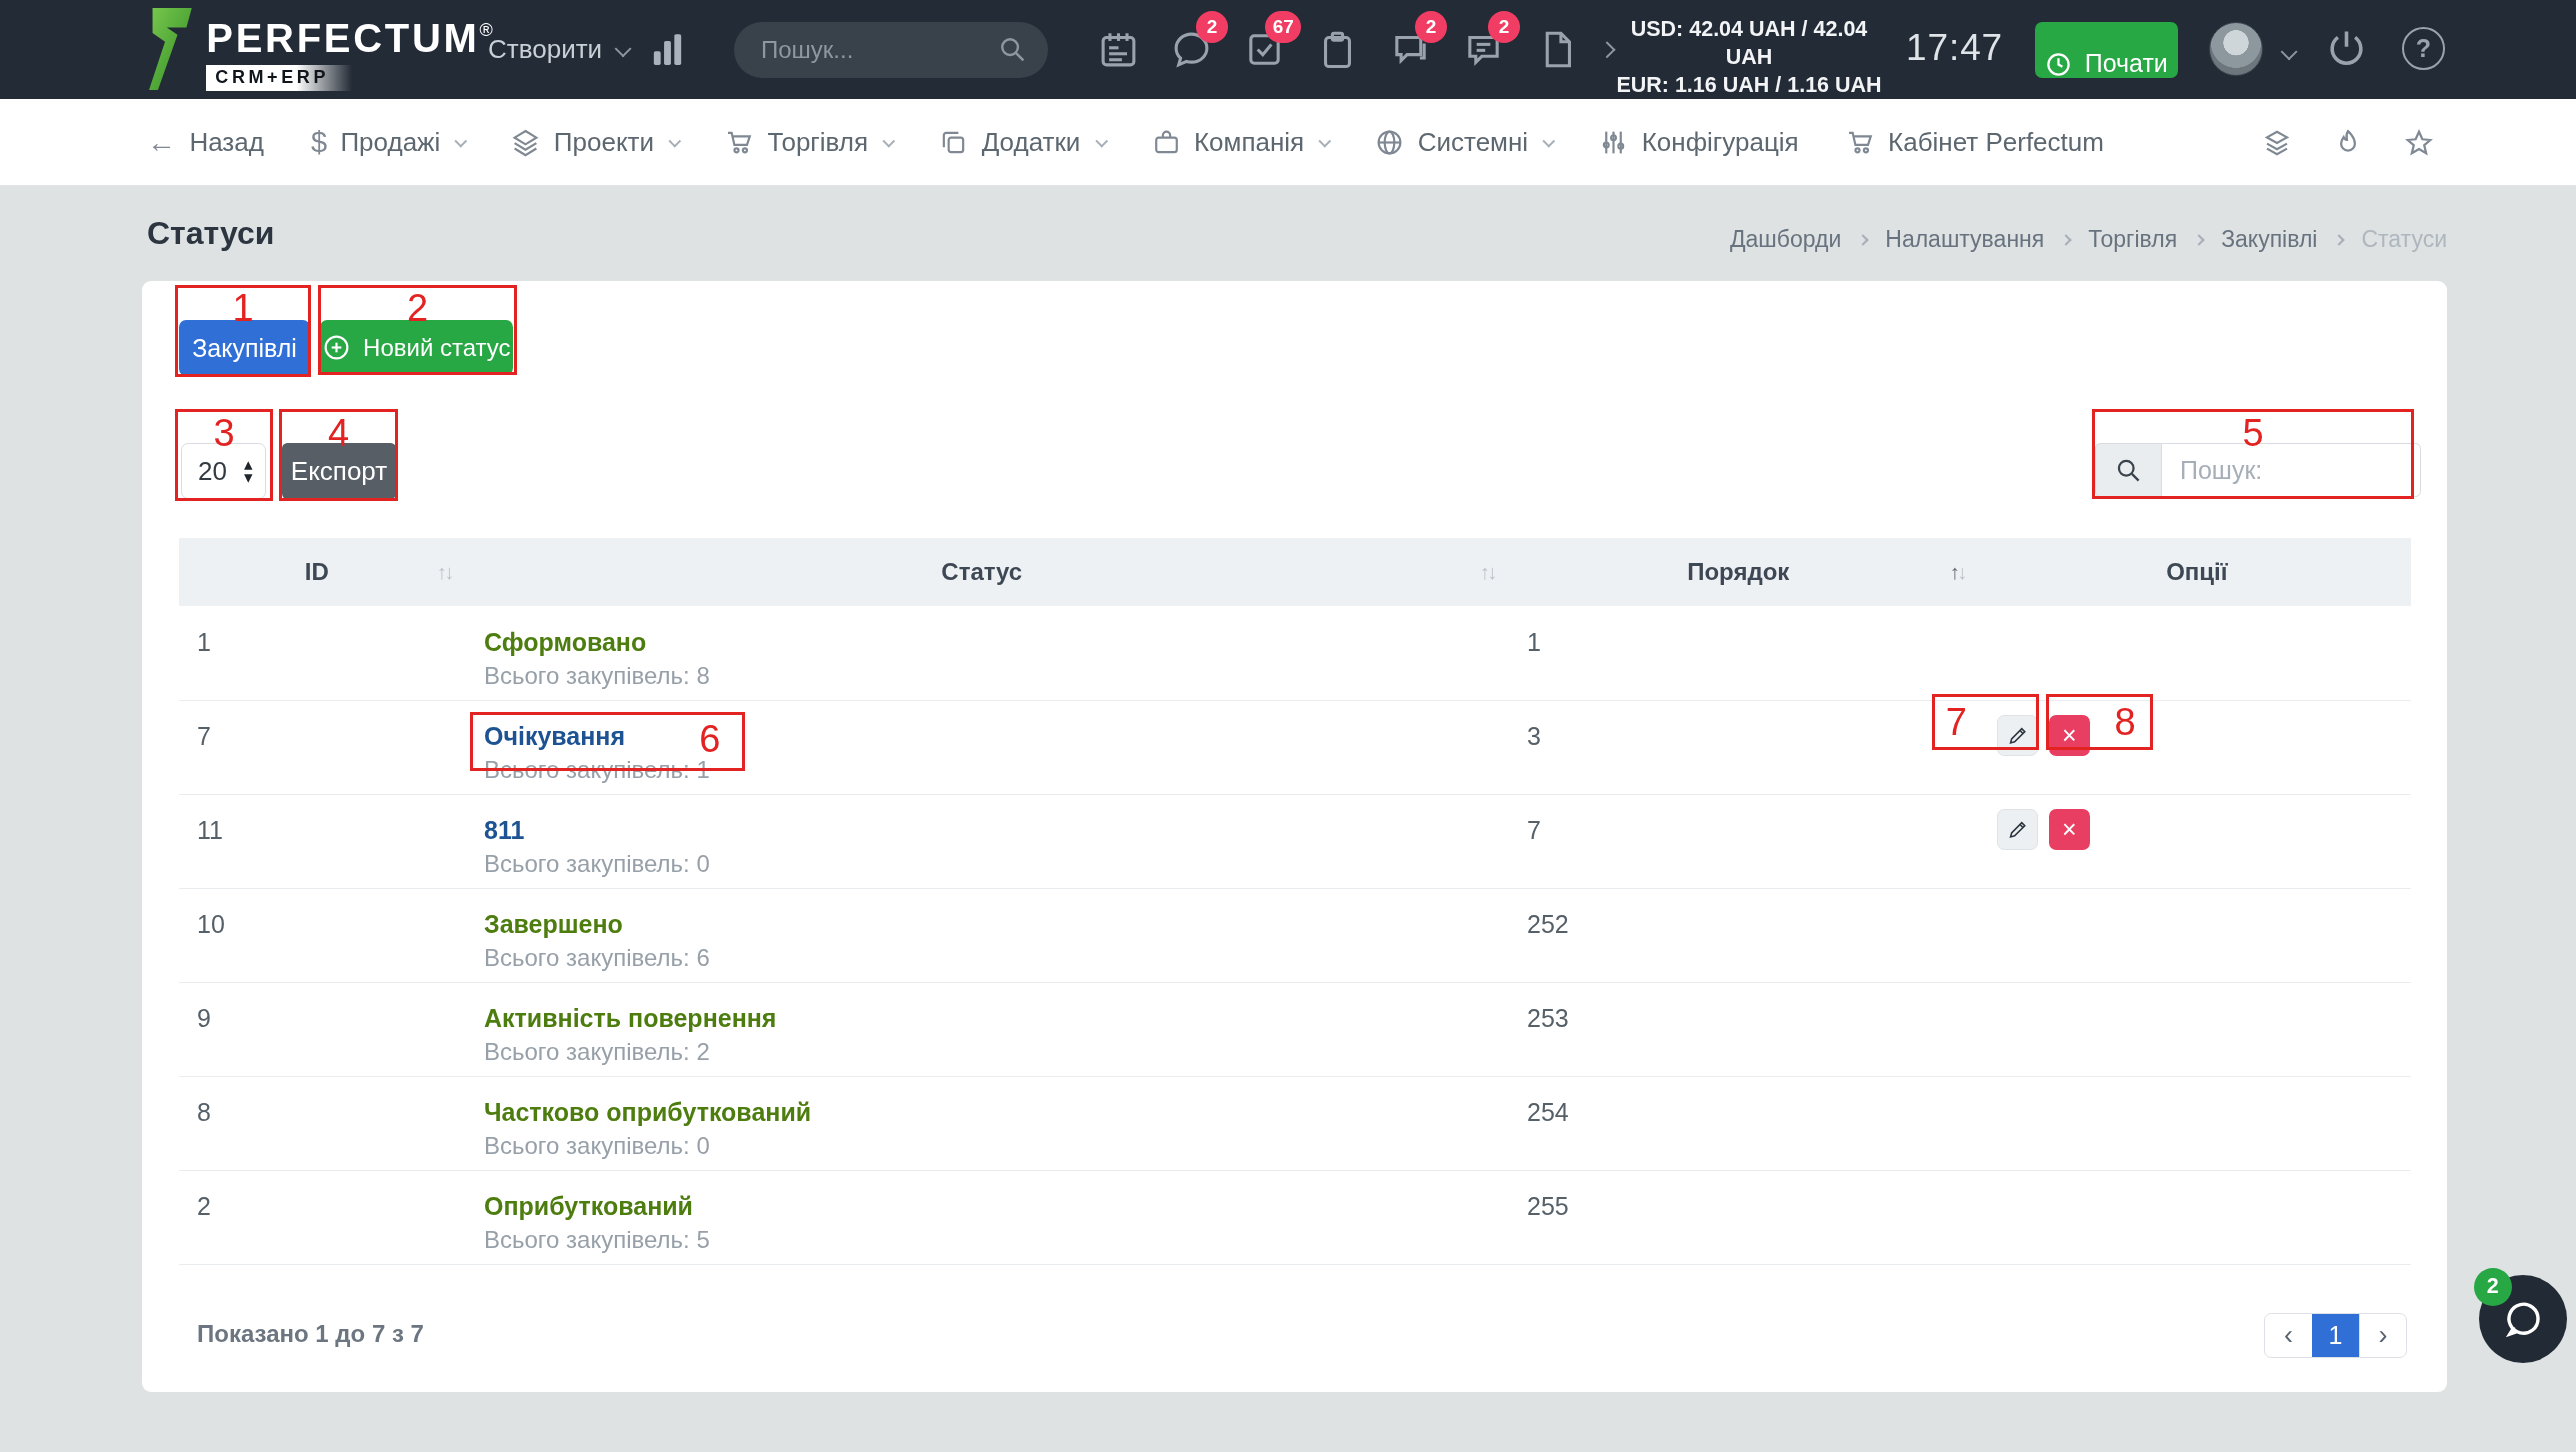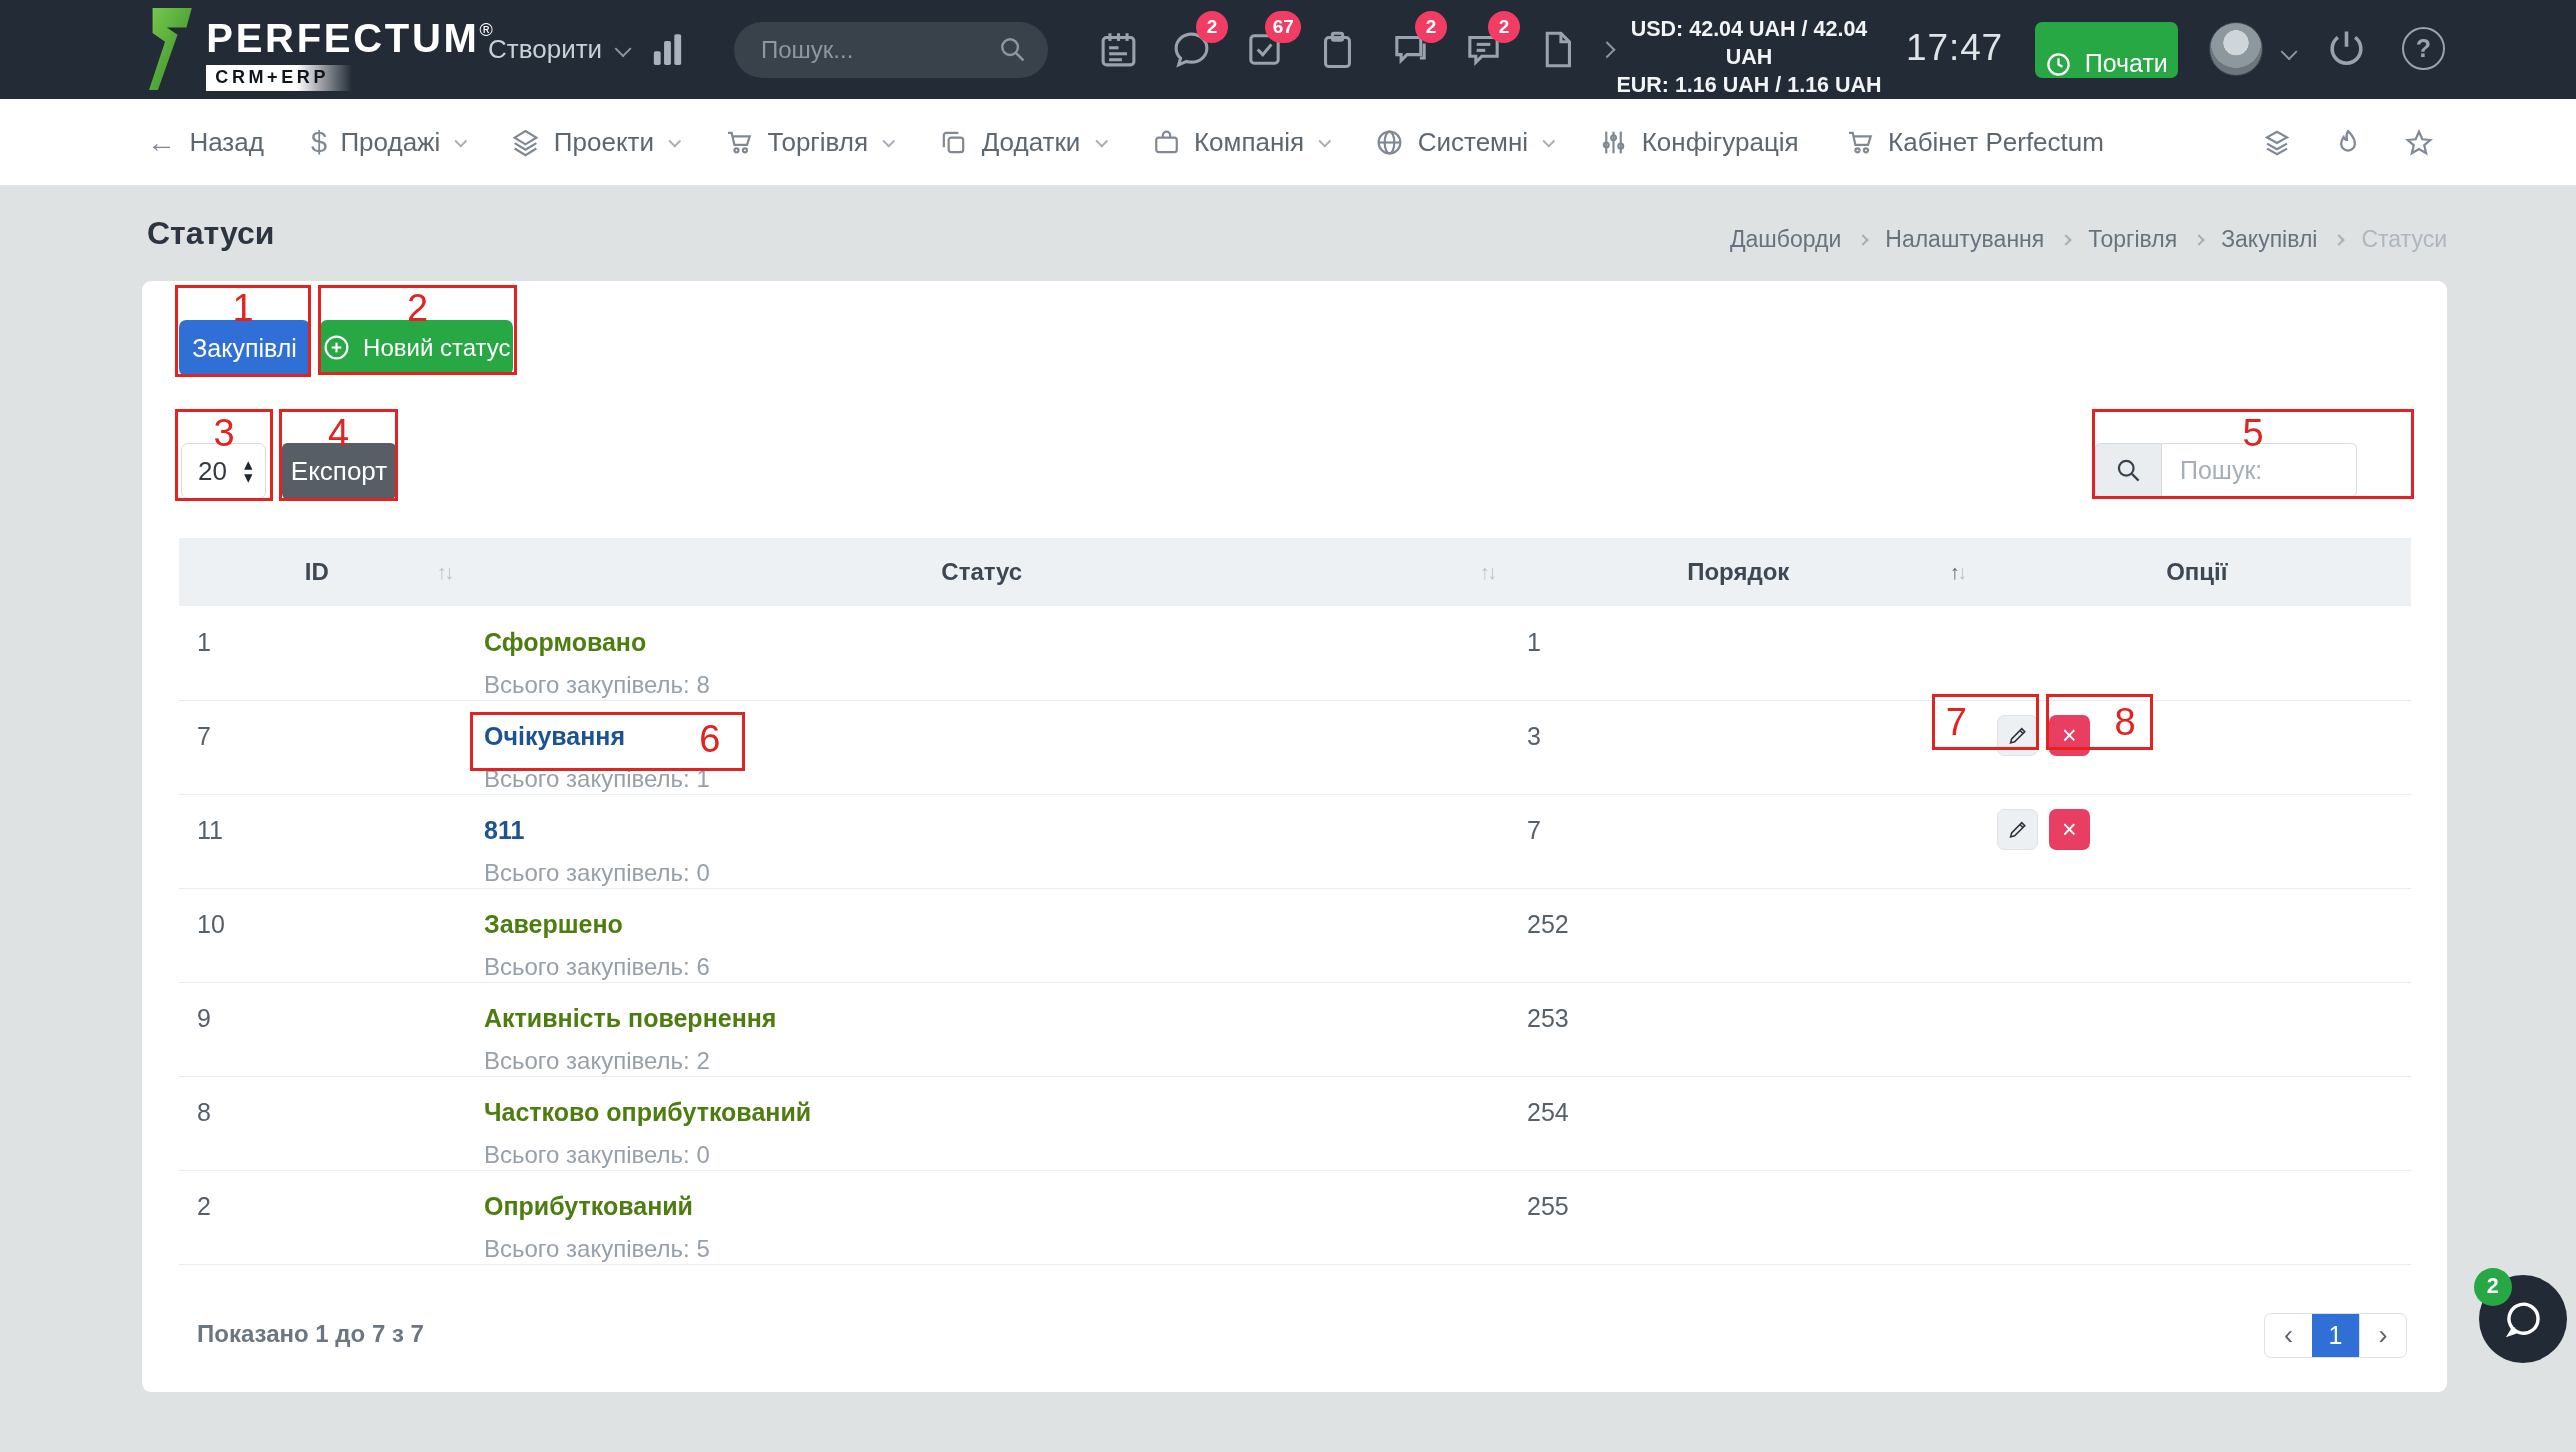--- a/index.html
+++ b/index.html
@@ -61,36 +61,36 @@
   .new-btn { left:178px; top:39px; width:193px; height:55px; background:#28a745; border:none; border-radius:7.2px; color:#fff; font-size:24px;
              font-family:inherit; display:flex; align-items:center; justify-content:center; gap:11.6px; cursor:pointer; }
   .pagesize { left:39px; top:162px; width:85px; height:56px; background:#fff; border:1.8px solid #d8dce0; border-radius:7.2px; display:flex;
               align-items:center; justify-content:space-between; padding:0 12.5px 0 16px; font-size:26px; color:#333a41; cursor:pointer; }
   .steppers { display:flex; flex-direction:column; line-height:13.4px; font-size:17px; color:#20262d; }
   .export { left:140px; top:162px; width:114px; height:56px; background:#575e66; border:none; border-radius:5.4px; color:#fff; font-size:26px;
             font-family:inherit; cursor:pointer; }
   .searchgroup { left:1953px; top:162px; height:54px; display:flex; }
   .addon { width:66px; background:#e9edf0; border:1.8px solid #d8dce0; border-right:none; border-radius:5.4px 0 0 5.4px; display:flex; align-items:center;
            justify-content:center; color:#3a434d; }
-  .searchgroup input { width:196px; border:1.8px solid #d8dce0; border-radius:0 5.4px 5.4px 0; font-size:25px; padding:0 18px; color:#0f766e;
+  .searchgroup input { width:260px; border:1.8px solid #d8dce0; border-radius:0 5.4px 5.4px 0; font-size:25px; padding:0 18px; color:#0f766e;
                        font-family:inherit; outline:none; }
   .searchgroup input::placeholder { color:#a6aeb7; }
 
   
   .tablewrap { left:37px; top:257px; width:2232px; }
   table { width:100%; border-collapse:collapse; table-layout:fixed; }
   thead th { height:68px; background:#eef1f4; font-size:24px; font-weight:700; color:#3e4854; text-align:center; padding:0 14.3px 0 18px; }
   .sort { float:right; font-size:20.6px; color:#bcc3ca; letter-spacing:-2.7px; font-weight:400; margin-top:1.8px; }
   .sort .active { color:#5f6973; }
   tbody tr { border-bottom:0.9px solid #eaedef; }
   tbody td { height:94px; vertical-align:top; padding:21.5px 14.3px 0 18px; }
   .c-id, .c-order { font-size:25px; color:#566069; }
   .st-name { font-size:25px; font-weight:700; color:#4d7c0f; }
   .st-name.link { color:#1d5393; cursor:pointer; }
-  .st-sub { font-size:24px; color:#97a0a9; margin-top:14px; }
+  .st-sub { font-size:24px; color:#97a0a9; margin-top:5px; }
   .c-opts { padding-top:14.3px; }
   .btn-edit { width:41px; height:41px; border-radius:7.2px; background:#edf0f2; border:0.9px solid #dfe3e6; color:#2c3540; cursor:pointer;
               display:inline-flex; align-items:center; justify-content:center; vertical-align:middle; }
   .btn-del { width:41px; height:41px; border-radius:7.2px; background:#e83e61; border:none; color:#fff; font-size:25px; cursor:pointer;
              margin-left:10.7px; vertical-align:middle; }
 
   .summary { left:55px; top:1039px; font-size:24px; font-weight:700; color:#6c7680; }
   .pager { left:2122px; top:1032px; display:flex; border:1.8px solid #dde1e5; border-radius:7.2px; overflow:hidden; background:#fff; }
   .pager .p { width:47px; height:43px; display:flex; align-items:center; justify-content:center; font-size:27px; color:#5a646e; cursor:pointer; }
   .pager .p + .p { border-left:1.8px solid #dde1e5; }

